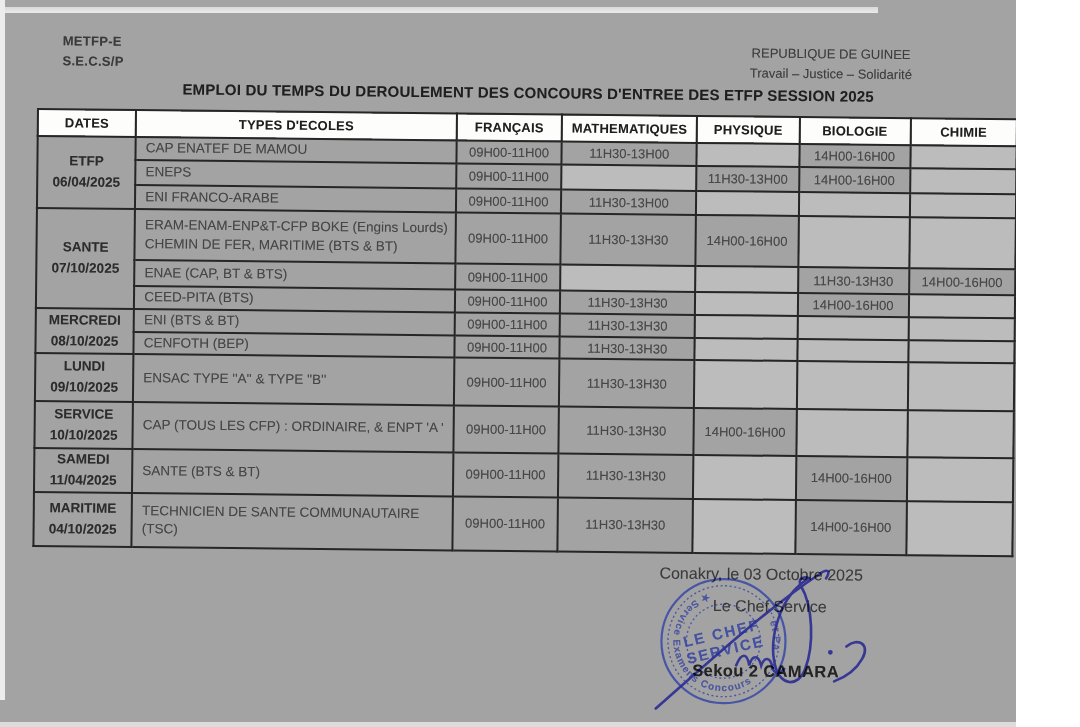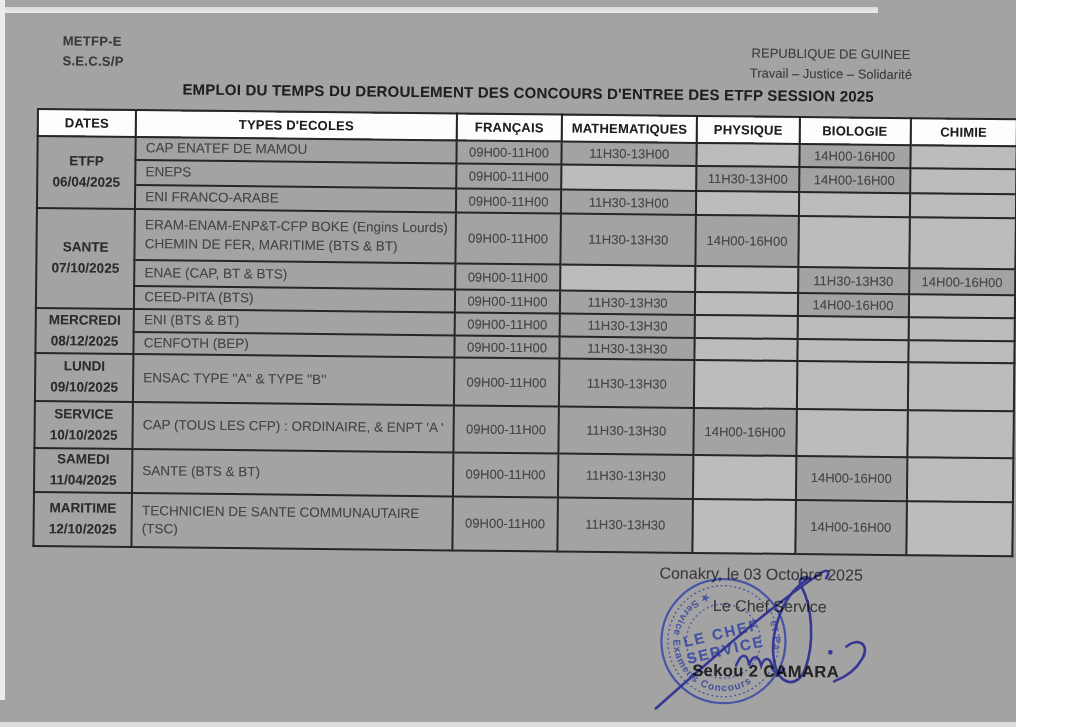--- a/index.html
+++ b/index.html
@@ -136,21 +136,21 @@
             <td class="school-cell">CEED-PITA (BTS)</td>
             <td class="time-cell">09H00-11H00</td>
             <td class="time-cell">11H30-13H30</td>
             <td class="time-cell gray"></td>
             <td class="time-cell">14H00-16H00</td>
             <td class="time-cell gray"></td>
           </tr>
           <tr style="height: 23px;">
             <td rowspan="2" class="date-cell">
               <div>MERCREDI</div>
-              <div>08/12/2025</div>
+              <div>08/10/2025</div>
             </td>
             <td class="school-cell">ENI (BTS &amp; BT)</td>
             <td class="time-cell">09H00-11H00</td>
             <td class="time-cell">11H30-13H30</td>
             <td class="time-cell gray"></td>
             <td class="time-cell gray"></td>
             <td class="time-cell gray"></td>
           </tr>
           <tr style="height: 22px;">
             <td class="school-cell">CENFOTH (BEP)</td>
@@ -192,21 +192,21 @@
             <td class="school-cell">SANTE (BTS &amp; BT)</td>
             <td class="time-cell">09H00-11H00</td>
             <td class="time-cell">11H30-13H30</td>
             <td class="time-cell gray"></td>
             <td class="time-cell">14H00-16H00</td>
             <td class="time-cell gray"></td>
           </tr>
           <tr style="height: 54px;">
             <td rowspan="1" class="date-cell">
               <div>MARITIME</div>
-              <div>12/10/2025</div>
+              <div>04/10/2025</div>
             </td>
             <td class="school-cell">TECHNICIEN DE SANTE COMMUNAUTAIRE (TSC)</td>
             <td class="time-cell">09H00-11H00</td>
             <td class="time-cell">11H30-13H30</td>
             <td class="time-cell gray"></td>
             <td class="time-cell">14H00-16H00</td>
             <td class="time-cell gray"></td>
           </tr>
         </tbody>
     </table>

